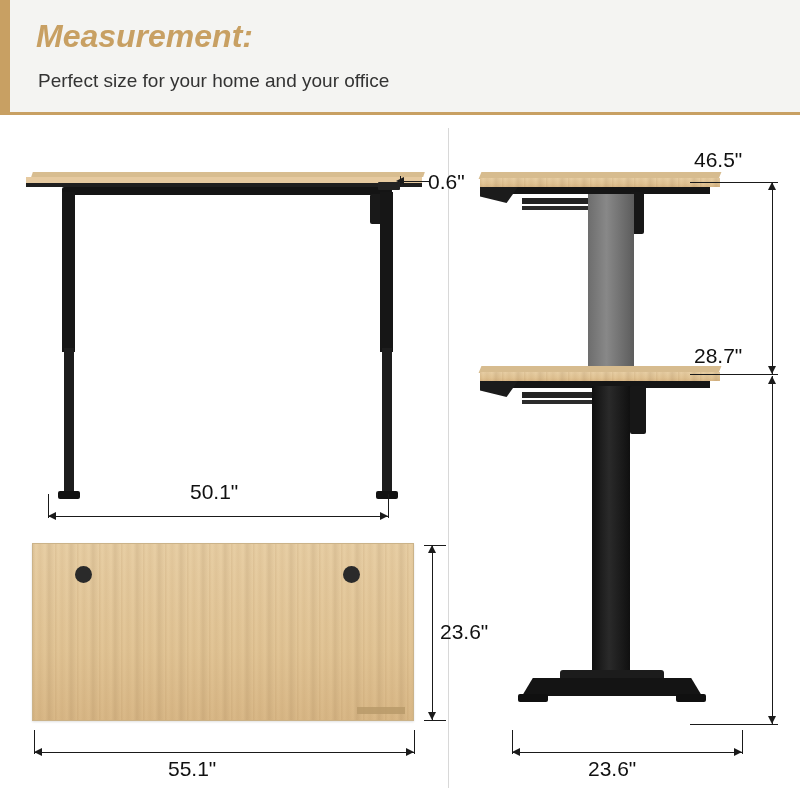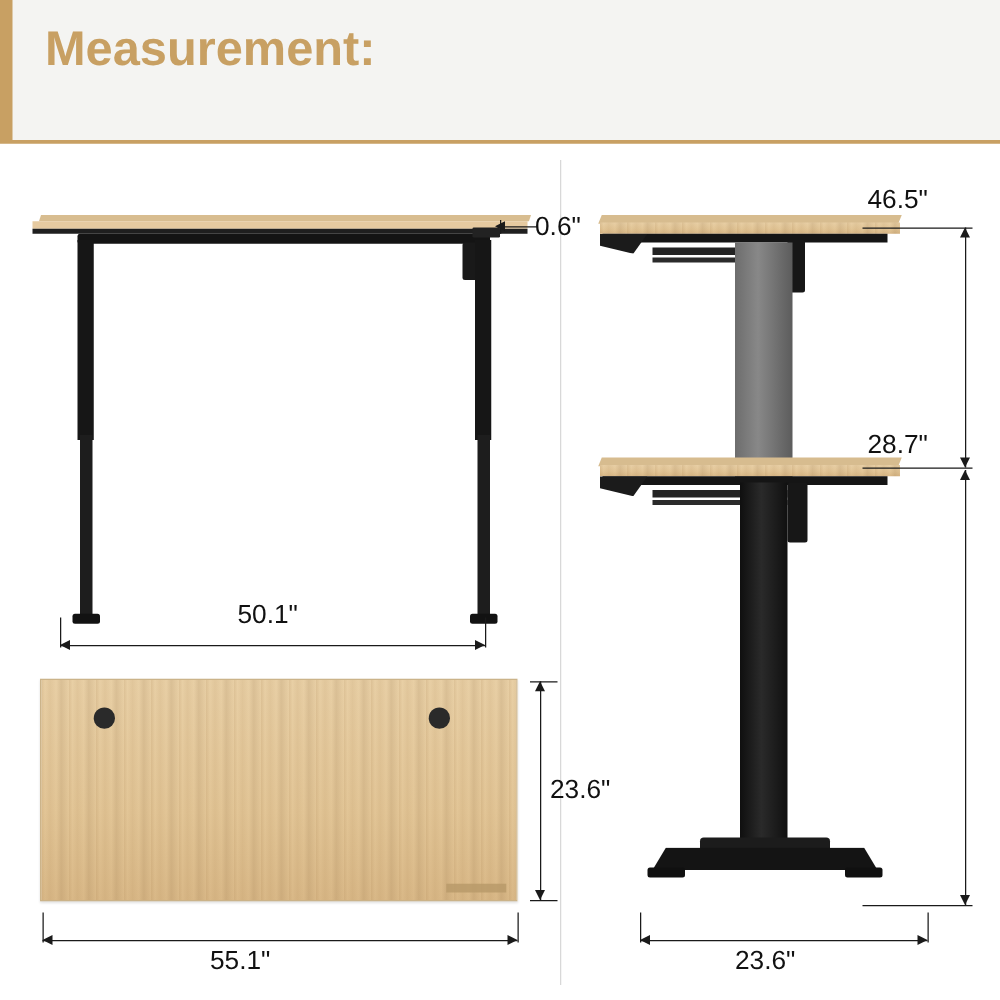--- a/index.html
+++ b/index.html
@@ -38,24 +38,25 @@
     position: absolute;
     left: 0; top: 112px;
     width: 800px;
     height: 3px;
     background: #c8a063;
   }
   #title {
     position: absolute;
     left: 36px;
     top: 18px;
-    font-size: 39px;
+    font-size: 32px;
     font-weight: bold;
     color: #c8a063;
     letter-spacing: 0px;
+    font-style: italic;
   }
   #subtitle {
     position: absolute;
     left: 38px;
     top: 70px;
     font-size: 19px;
     color: #333333;
   }
 
   
@@ -377,20 +378,21 @@
   }
 </style>
 </head>
 <body>
 
 <div id="page">
 
   <div id="header">
     <div id="header-accent"></div>
     <div id="title">Measurement:</div>
+    <div id="subtitle">Perfect size for your home and your office</div>
   </div>
   <div id="header-rule"></div>
 
   <div id="v-divider"></div>
 
   <div id="frame-view">
     <div id="fv-top-back"></div>
     <div id="fv-top-front" class="wood"></div>
     <div id="fv-top-edge"></div>
     <div id="fv-crossbar"></div>

